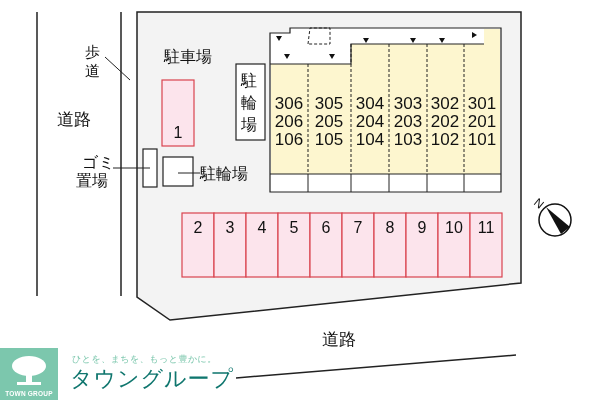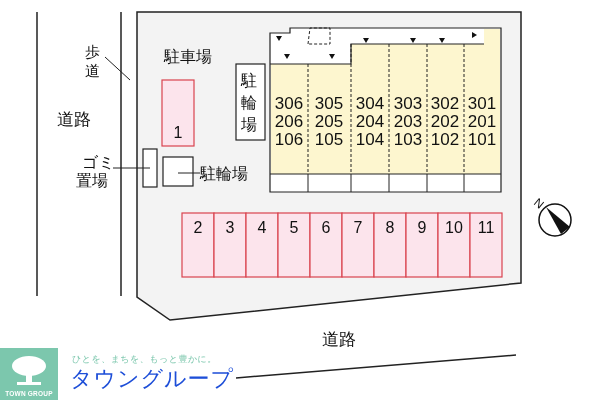--- a/index.html
+++ b/index.html
@@ -3,21 +3,21 @@
 <meta charset="utf-8">
 <style>
   html,body{margin:0;padding:0;background:#ffffff;}
   body{width:600px;height:400px;position:relative;overflow:hidden;font-family:"DejaVu Sans",sans-serif;}
   svg{position:absolute;left:0;top:0;}
   .jp{font-family:"DejaVu Sans",sans-serif;fill:#111;}
   .num{font-family:"Liberation Sans",sans-serif;fill:#111;}
   .logo-box{position:absolute;left:0;top:348px;width:58px;height:52px;background:#7cc7ad;}
   .logo-caption{position:absolute;left:0;bottom:3px;width:58px;text-align:center;color:#fff;font-family:"Liberation Sans",sans-serif;font-size:6.5px;font-weight:bold;letter-spacing:0.2px;}
   .tagline{position:absolute;left:72px;top:353px;color:#7cc7ad;font-family:"DejaVu Sans",sans-serif;font-size:9px;letter-spacing:0.5px;text-align:right;}
-  .brand{position:absolute;left:70px;top:364px;color:#1d4ed8;font-family:"DejaVu Sans",sans-serif;font-size:22px;letter-spacing:1px;}
+  .brand{position:absolute;left:70px;top:364px;color:#0f766e;font-family:"DejaVu Sans",sans-serif;font-size:22px;letter-spacing:1px;}
 </style>
 </head>
 <body>
 
 <svg width="600" height="400" viewBox="0 0 600 400">
 
   <line x1="37" y1="12" x2="37" y2="296" stroke="#222" stroke-width="1.5"></line>
   <line x1="121" y1="12" x2="121" y2="296" stroke="#222" stroke-width="1.5"></line>
 
   <polygon points="137,12 521,12 521,283 170,320 137,297" fill="#f3f3f3" stroke="#222" stroke-width="1.5"></polygon>

